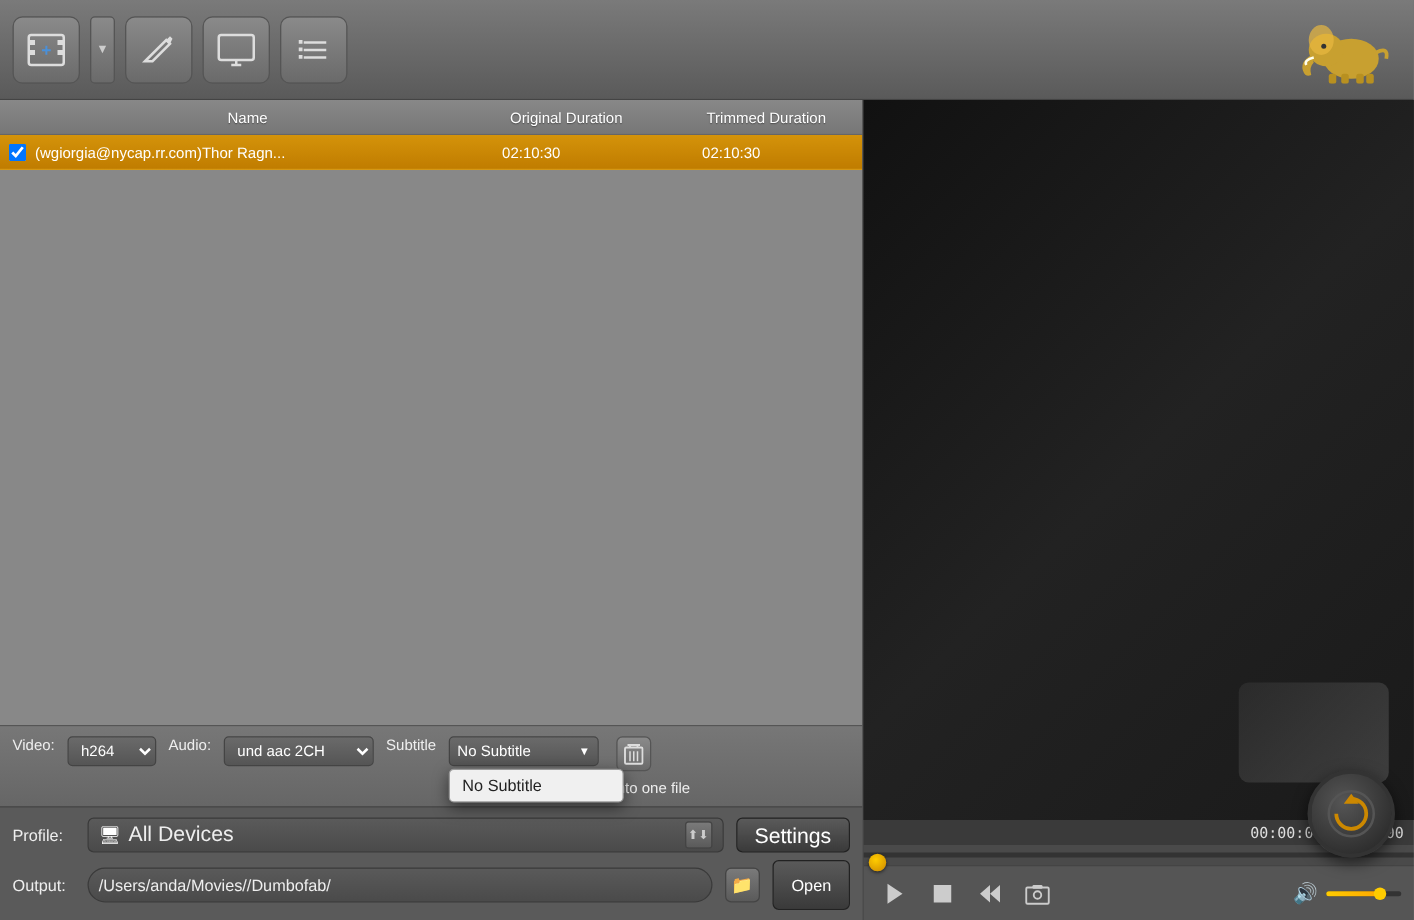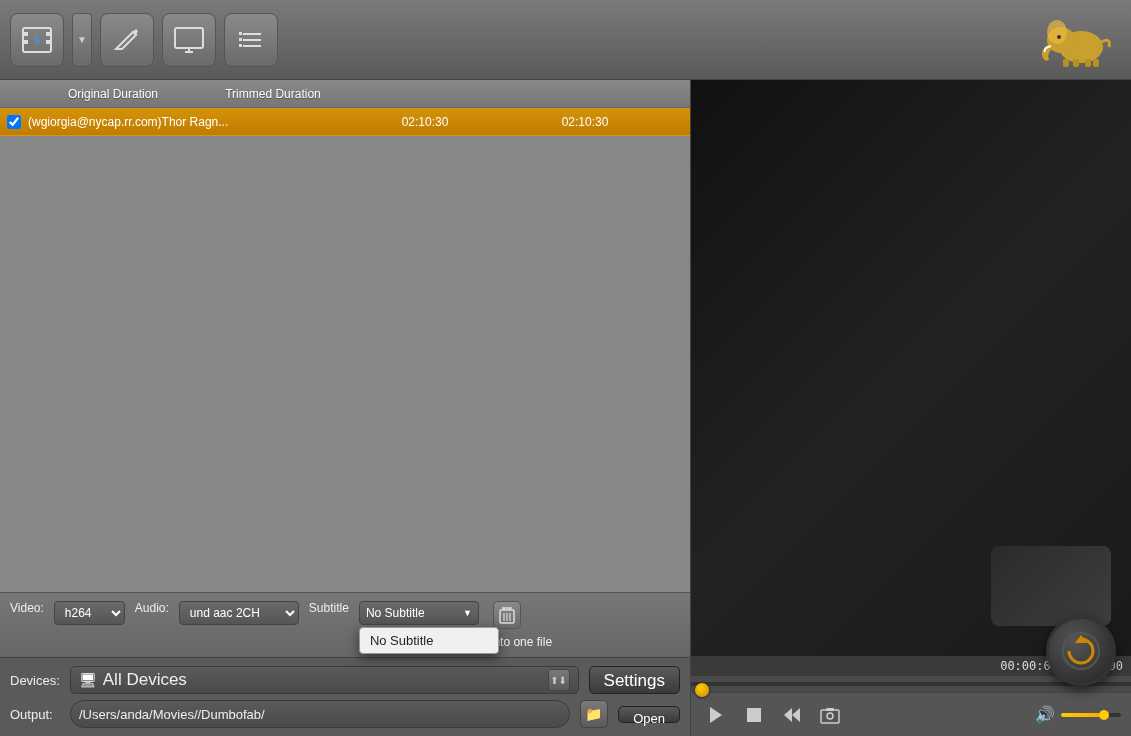--- a/index.html
+++ b/index.html
@@ -368,21 +368,21 @@
     }
 
     .open-btn {
       background: linear-gradient(to bottom, #5a5a5a, #3a3a3a);
       border: 1px solid #222;
       border-radius: 5px;
       color: #fff;
       font-size: 13px;
       font-weight: 500;
       padding: 4px 14px;
-      height: 17px;
+      height: 40px;
       cursor: pointer;
     }
 
     
     #right-panel {
       flex: 1;
       display: flex;
       flex-direction: column;
       background: #5a5a5a;
       border-left: 1px solid #444;
@@ -605,20 +605,21 @@
 </div>
 
 <div id="main">
 
   <div id="left-panel">
 
     <div id="file-list">
 
       <div id="file-list-header">
         <div style="width:28px;"></div>
+        <div class="header-cell header-name">Name</div>
         <div class="header-cell header-orig">Original Duration</div>
         <div class="header-cell header-trimmed">Trimmed Duration</div>
       </div>
 
       <div id="file-rows">
         <div class="file-row selected">
           <div class="row-check">
             <input type="checkbox" checked="" style="">
           </div>
           <div class="row-name">(wgiorgia@nycap.rr.com)Thor Ragn...</div>
@@ -678,21 +679,21 @@
       </div>
 
       <div class="merge-row">
         <input type="checkbox" class="merge-checkbox" style="">
         <span class="control-label">Merge all videos into one file</span>
       </div>
     </div>
 
     <div id="profile-output">
       <div class="po-row">
-        <span class="po-label">Devices:</span>
+        <span class="po-label">Profile:</span>
         <div class="po-select-wrap">
           <span class="po-select-icon">🖥</span>
           <span class="po-select-text">All Devices</span>
           <div class="po-select-arrow">
             <span>⬆⬇</span>
           </div>
         </div>
         <button class="settings-btn">Settings</button>
       </div>
 

